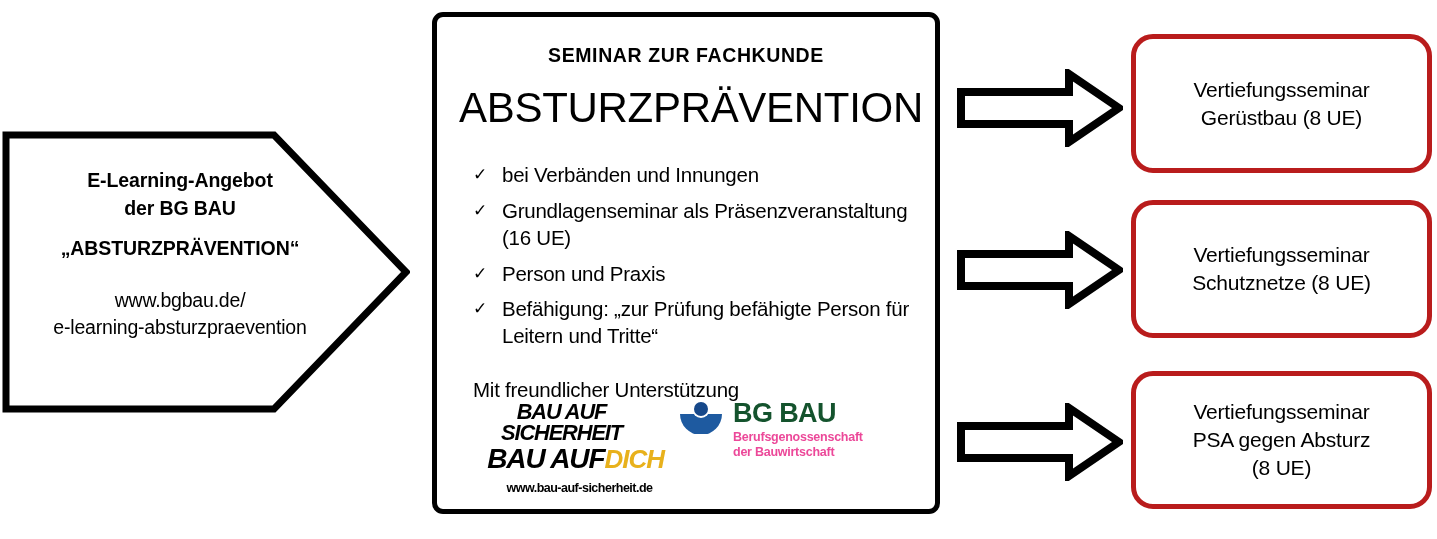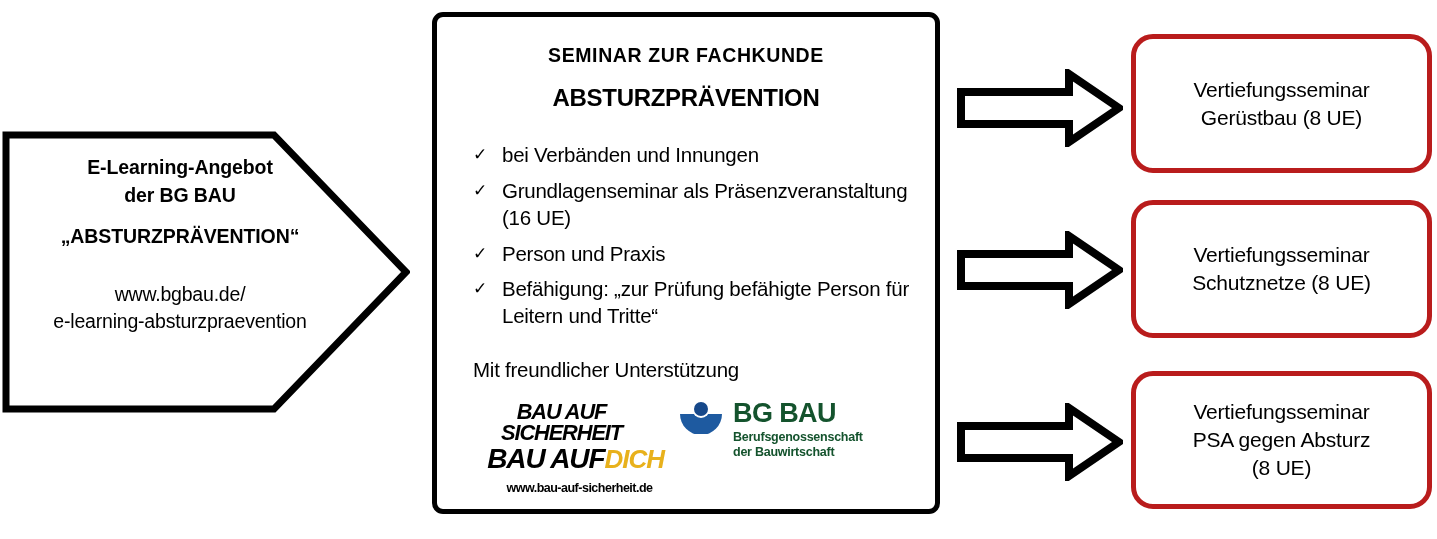--- a/index.html
+++ b/index.html
@@ -34,42 +34,42 @@
   }
   .pentagon-content {
     position: absolute;
     left: 8px;
     top: 8px;
     width: 340px;
     height: 196px;
     display: flex;
     flex-direction: column;
     align-items: center;
-    justify-content: space-between;
-    padding-top: 15px;
+    justify-content: flex-start;
+    padding-top: 28px;
     box-sizing: border-box;
     text-align: center;
   }
   .pent-title {
     font-weight: bold;
     font-size: 19.5px;
     line-height: 1.42;
     letter-spacing: -0.1px;
   }
   .pent-quote {
     font-weight: bold;
     font-size: 19.5px;
     line-height: 1.42;
     margin-top: 13px;
     letter-spacing: -0.1px;
   }
   .pent-url {
     font-size: 19.5px;
     line-height: 1.38;
-    margin-top: 30px;
+    margin-top: 24px;
     letter-spacing: -0.2px;
   }
 
   
   .center-box {
     position: absolute;
     left: 432px;
     top: 12px;
     width: 508px;
     height: 502px;
@@ -88,22 +88,22 @@
   }
   .seminar-kicker {
     text-align: center;
     font-weight: bold;
     font-size: 19.5px;
     letter-spacing: 0.6px;
     margin-top: 5px;
   }
   .seminar-title {
     text-align: center;
-    font-weight: bold;
-    font-size: 24px;
+    font-weight: normal;
+    font-size: 42px;
     letter-spacing: -0.3px;
     margin-top: 17px;
   }
   .check-list {
     margin: 30px 0 0 14px;
     padding: 0;
     list-style: none;
   }
   .check-list li {
     position: relative;
@@ -193,21 +193,21 @@
     font-weight: bold;
     font-size: 27px;
     letter-spacing: -0.6px;
     color: #14532d;
     line-height: 1.0;
   }
   .bgbau-txt .bg-sub {
     font-weight: bold;
     font-size: 12.5px;
     letter-spacing: -0.25px;
-    color: #14532d;
+    color: #ec4899;
     line-height: 1.22;
     margin-top: 3px;
   }
 
   
   .arrow {
     position: absolute;
     width: 166px;
     height: 78px;
   }

